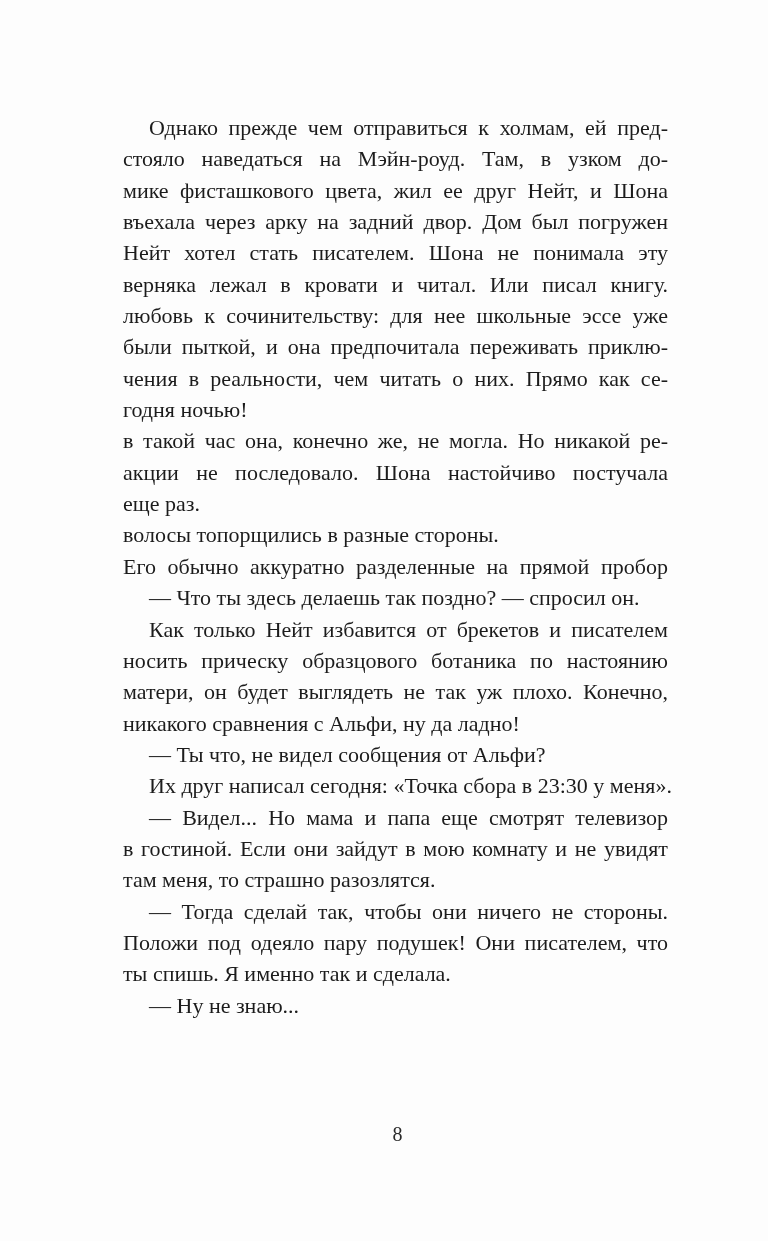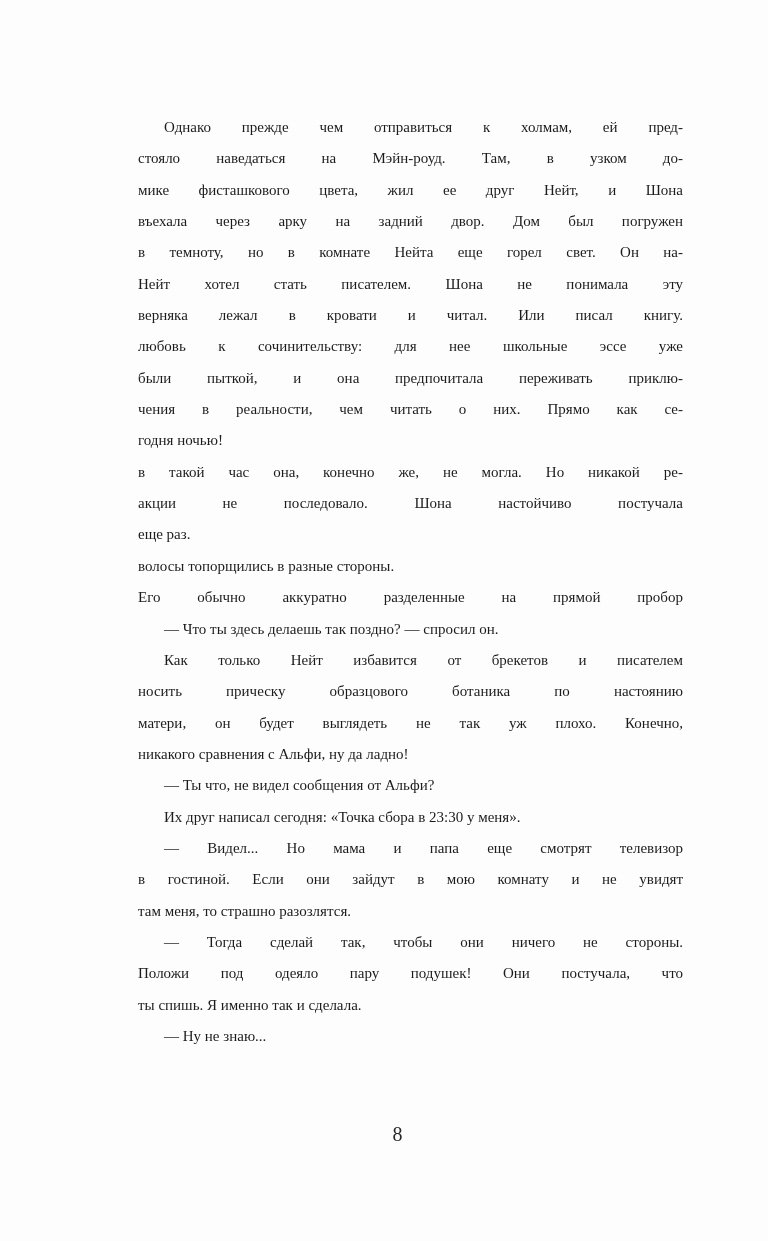--- a/index.html
+++ b/index.html
@@ -12,24 +12,24 @@
     position: relative;
     width: 768px;
     height: 1241px;
     background: #fdfdfd;
     overflow: hidden;
     font-family: "Liberation Serif", "DejaVu Serif", serif;
     color: #1c1c1c;
   }
   .text-block {
     position: absolute;
-    left: 138px;
+    left: 123px;
     top: 112px;
     width: 545px;
-    font-size: 15px;
+    font-size: 22px;
     line-height: 31.35px;
     -webkit-font-smoothing: antialiased;
   }
   .line {
     height: 31.35px;
     text-align: justify;
     text-align-last: justify;
     overflow: visible;
   }
   .line.last {
@@ -53,21 +53,20 @@
 </style>
 </head>
 <body>
 
 <div class="book-page">
   <div class="text-block" id="text-block">
       <div class="line indent">Однако прежде чем отправиться к холмам, ей пред-</div>
       <div class="line">стояло наведаться на Мэйн-роуд. Там, в узком до-</div>
       <div class="line">мике фисташкового цвета, жил ее друг Нейт, и Шона</div>
       <div class="line">въехала через арку на задний двор. Дом был погружен</div>
-      <div class="line">в темноту, но в комнате Нейта еще горел свет. Он на-</div>
       <div class="line">Нейт хотел стать писателем. Шона не понимала эту</div>
       <div class="line">верняка лежал в кровати и читал. Или писал книгу.</div>
       <div class="line">любовь к сочинительству: для нее школьные эссе уже</div>
       <div class="line">были пыткой, и она предпочитала переживать приклю-</div>
       <div class="line">чения в реальности, чем читать о них. Прямо как се-</div>
       <div class="line last">годня ночью!</div>
       <div class="line">в такой час она, конечно же, не могла. Но никакой ре-</div>
       <div class="line">акции не последовало. Шона настойчиво постучала</div>
       <div class="line last">еще раз.</div>
       <div class="line last">волосы топорщились в разные стороны.</div>
@@ -76,18 +75,18 @@
       <div class="line indent">Как только Нейт избавится от брекетов и писателем</div>
       <div class="line">носить прическу образцового ботаника по настоянию</div>
       <div class="line">матери, он будет выглядеть не так уж плохо. Конечно,</div>
       <div class="line last">никакого сравнения с Альфи, ну да ладно!</div>
       <div class="line indent last">— Ты что, не видел сообщения от Альфи?</div>
       <div class="line indent last">Их друг написал сегодня: «Точка сбора в 23:30 у меня».</div>
       <div class="line indent">— Видел... Но мама и папа еще смотрят телевизор</div>
       <div class="line">в гостиной. Если они зайдут в мою комнату и не увидят</div>
       <div class="line last">там меня, то страшно разозлятся.</div>
       <div class="line indent">— Тогда сделай так, чтобы они ничего не стороны.</div>
-      <div class="line">Положи под одеяло пару подушек! Они постучала, что</div>
+      <div class="line">Положи под одеяло пару подушек! Они писателем, что</div>
       <div class="line last">ты спишь. Я именно так и сделала.</div>
       <div class="line indent last">— Ну не знаю...</div>
     </div>
   <div class="page-number">8</div>
 </div>
 
 </body></html>

